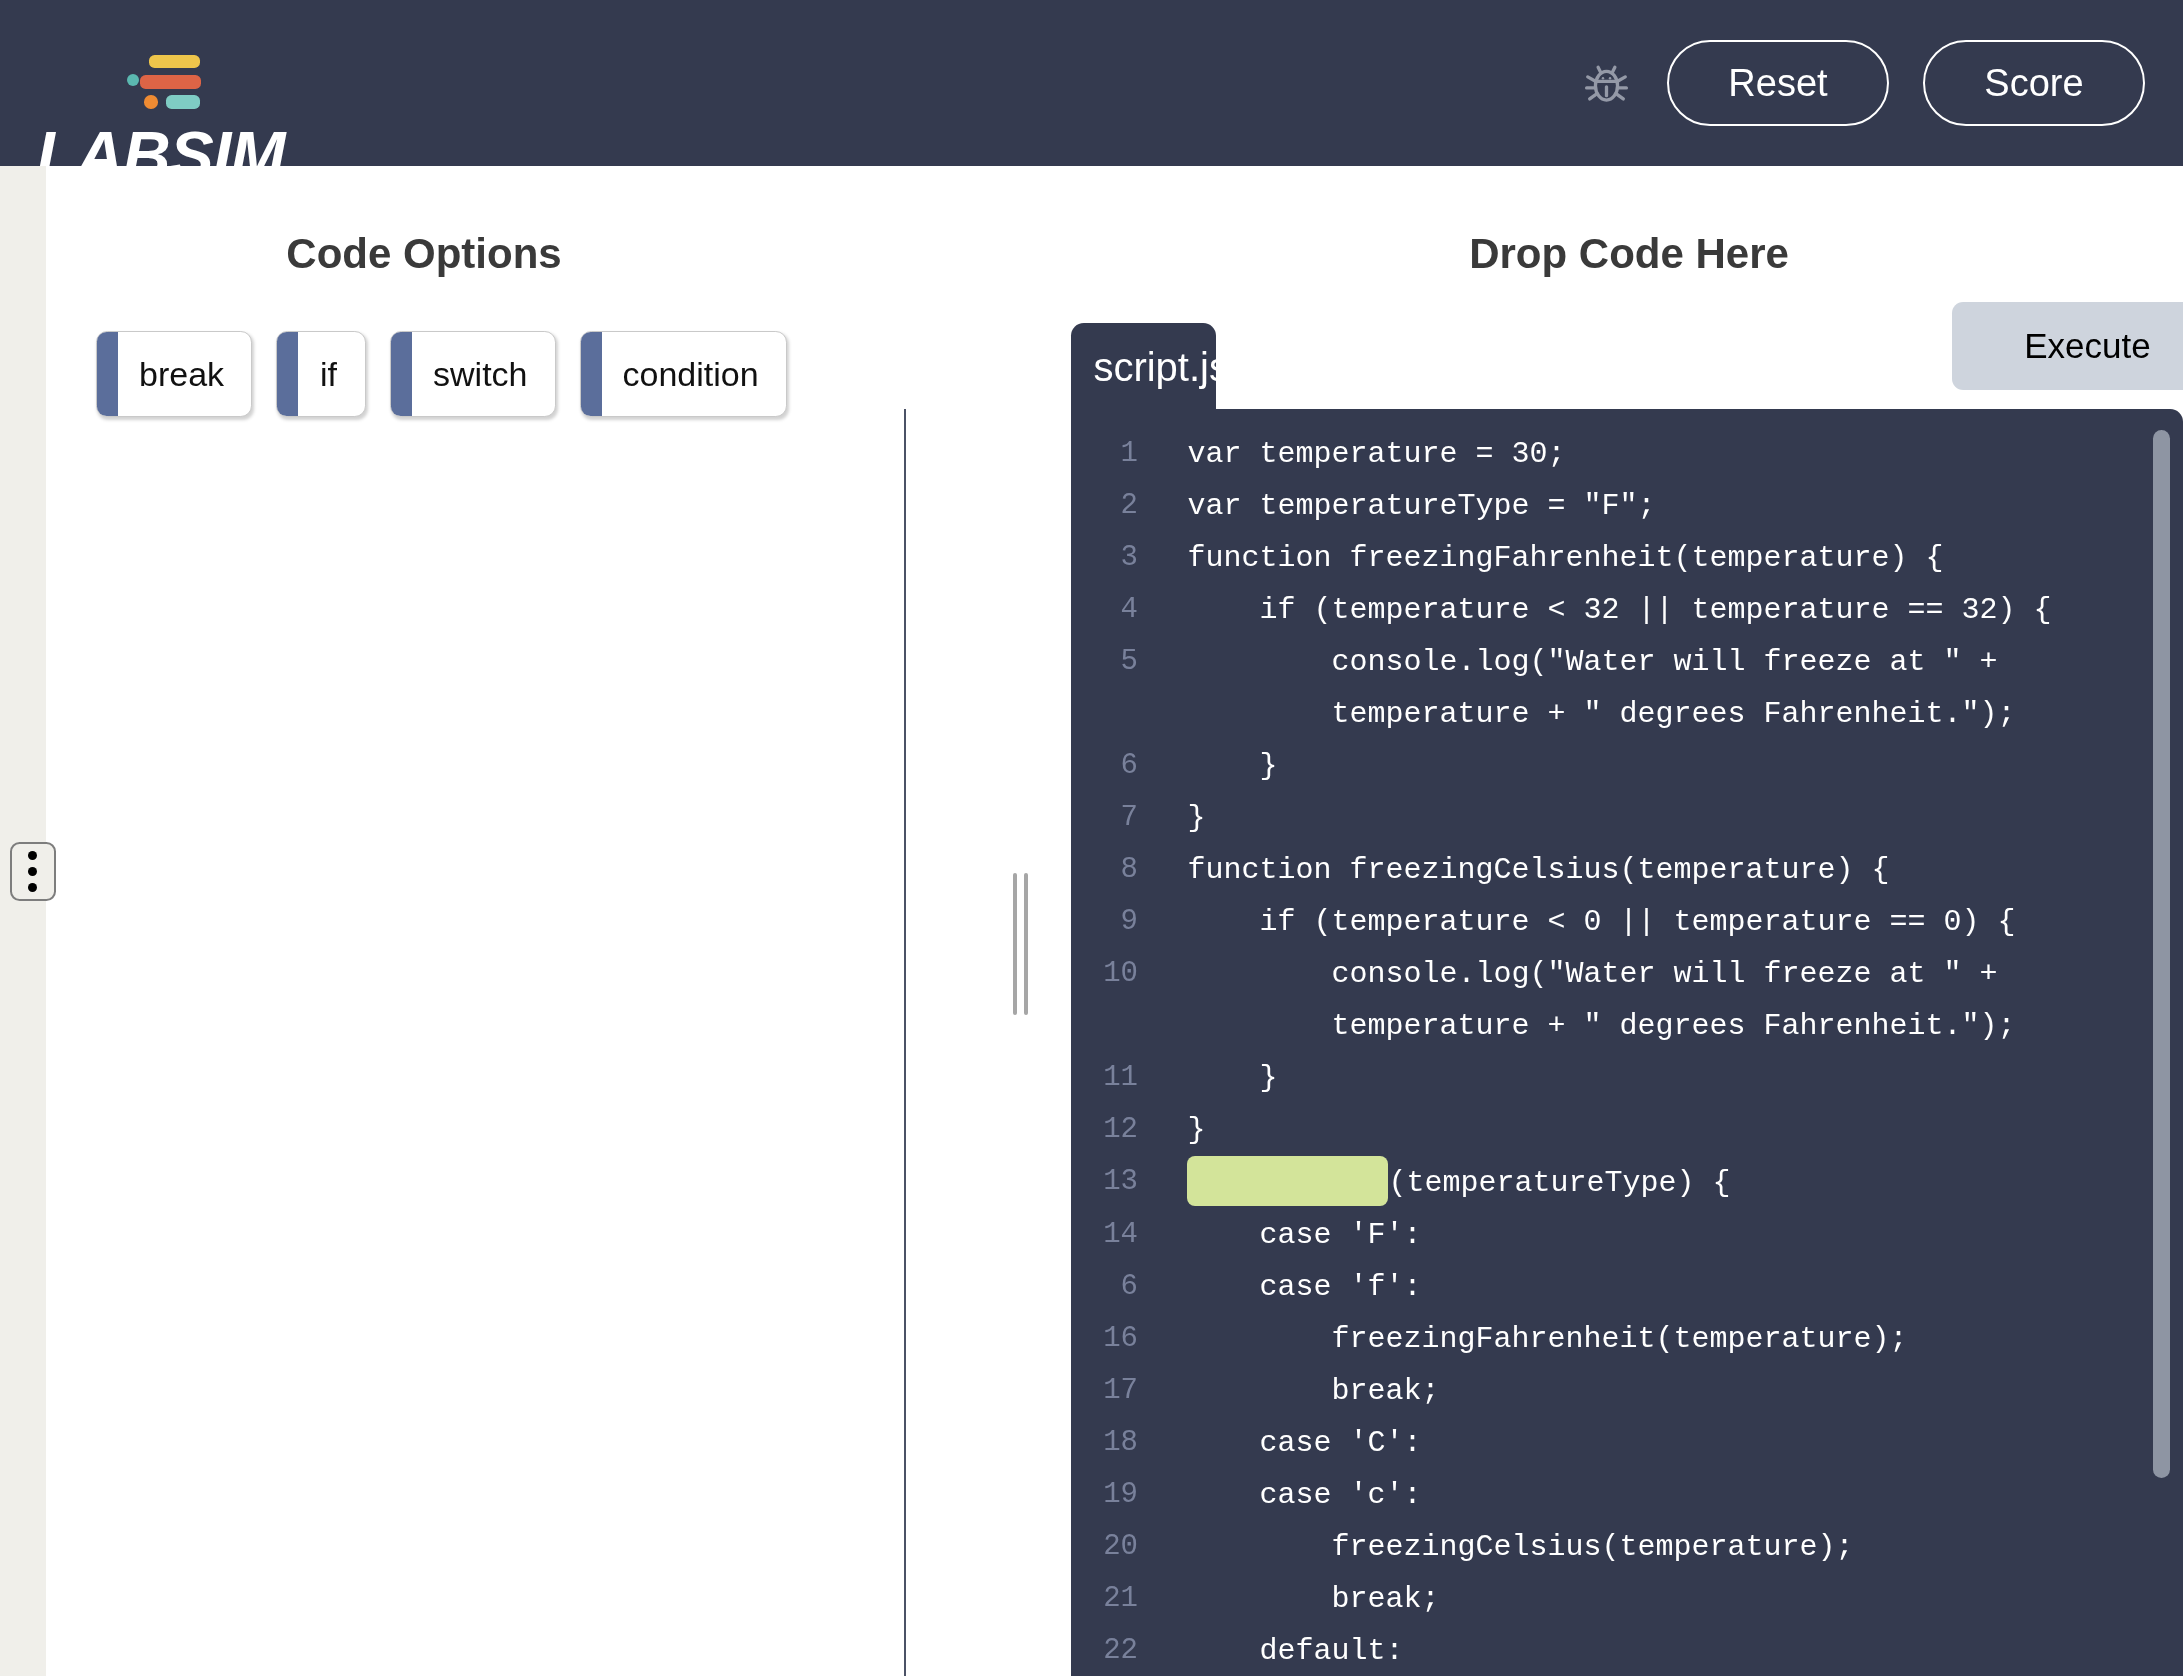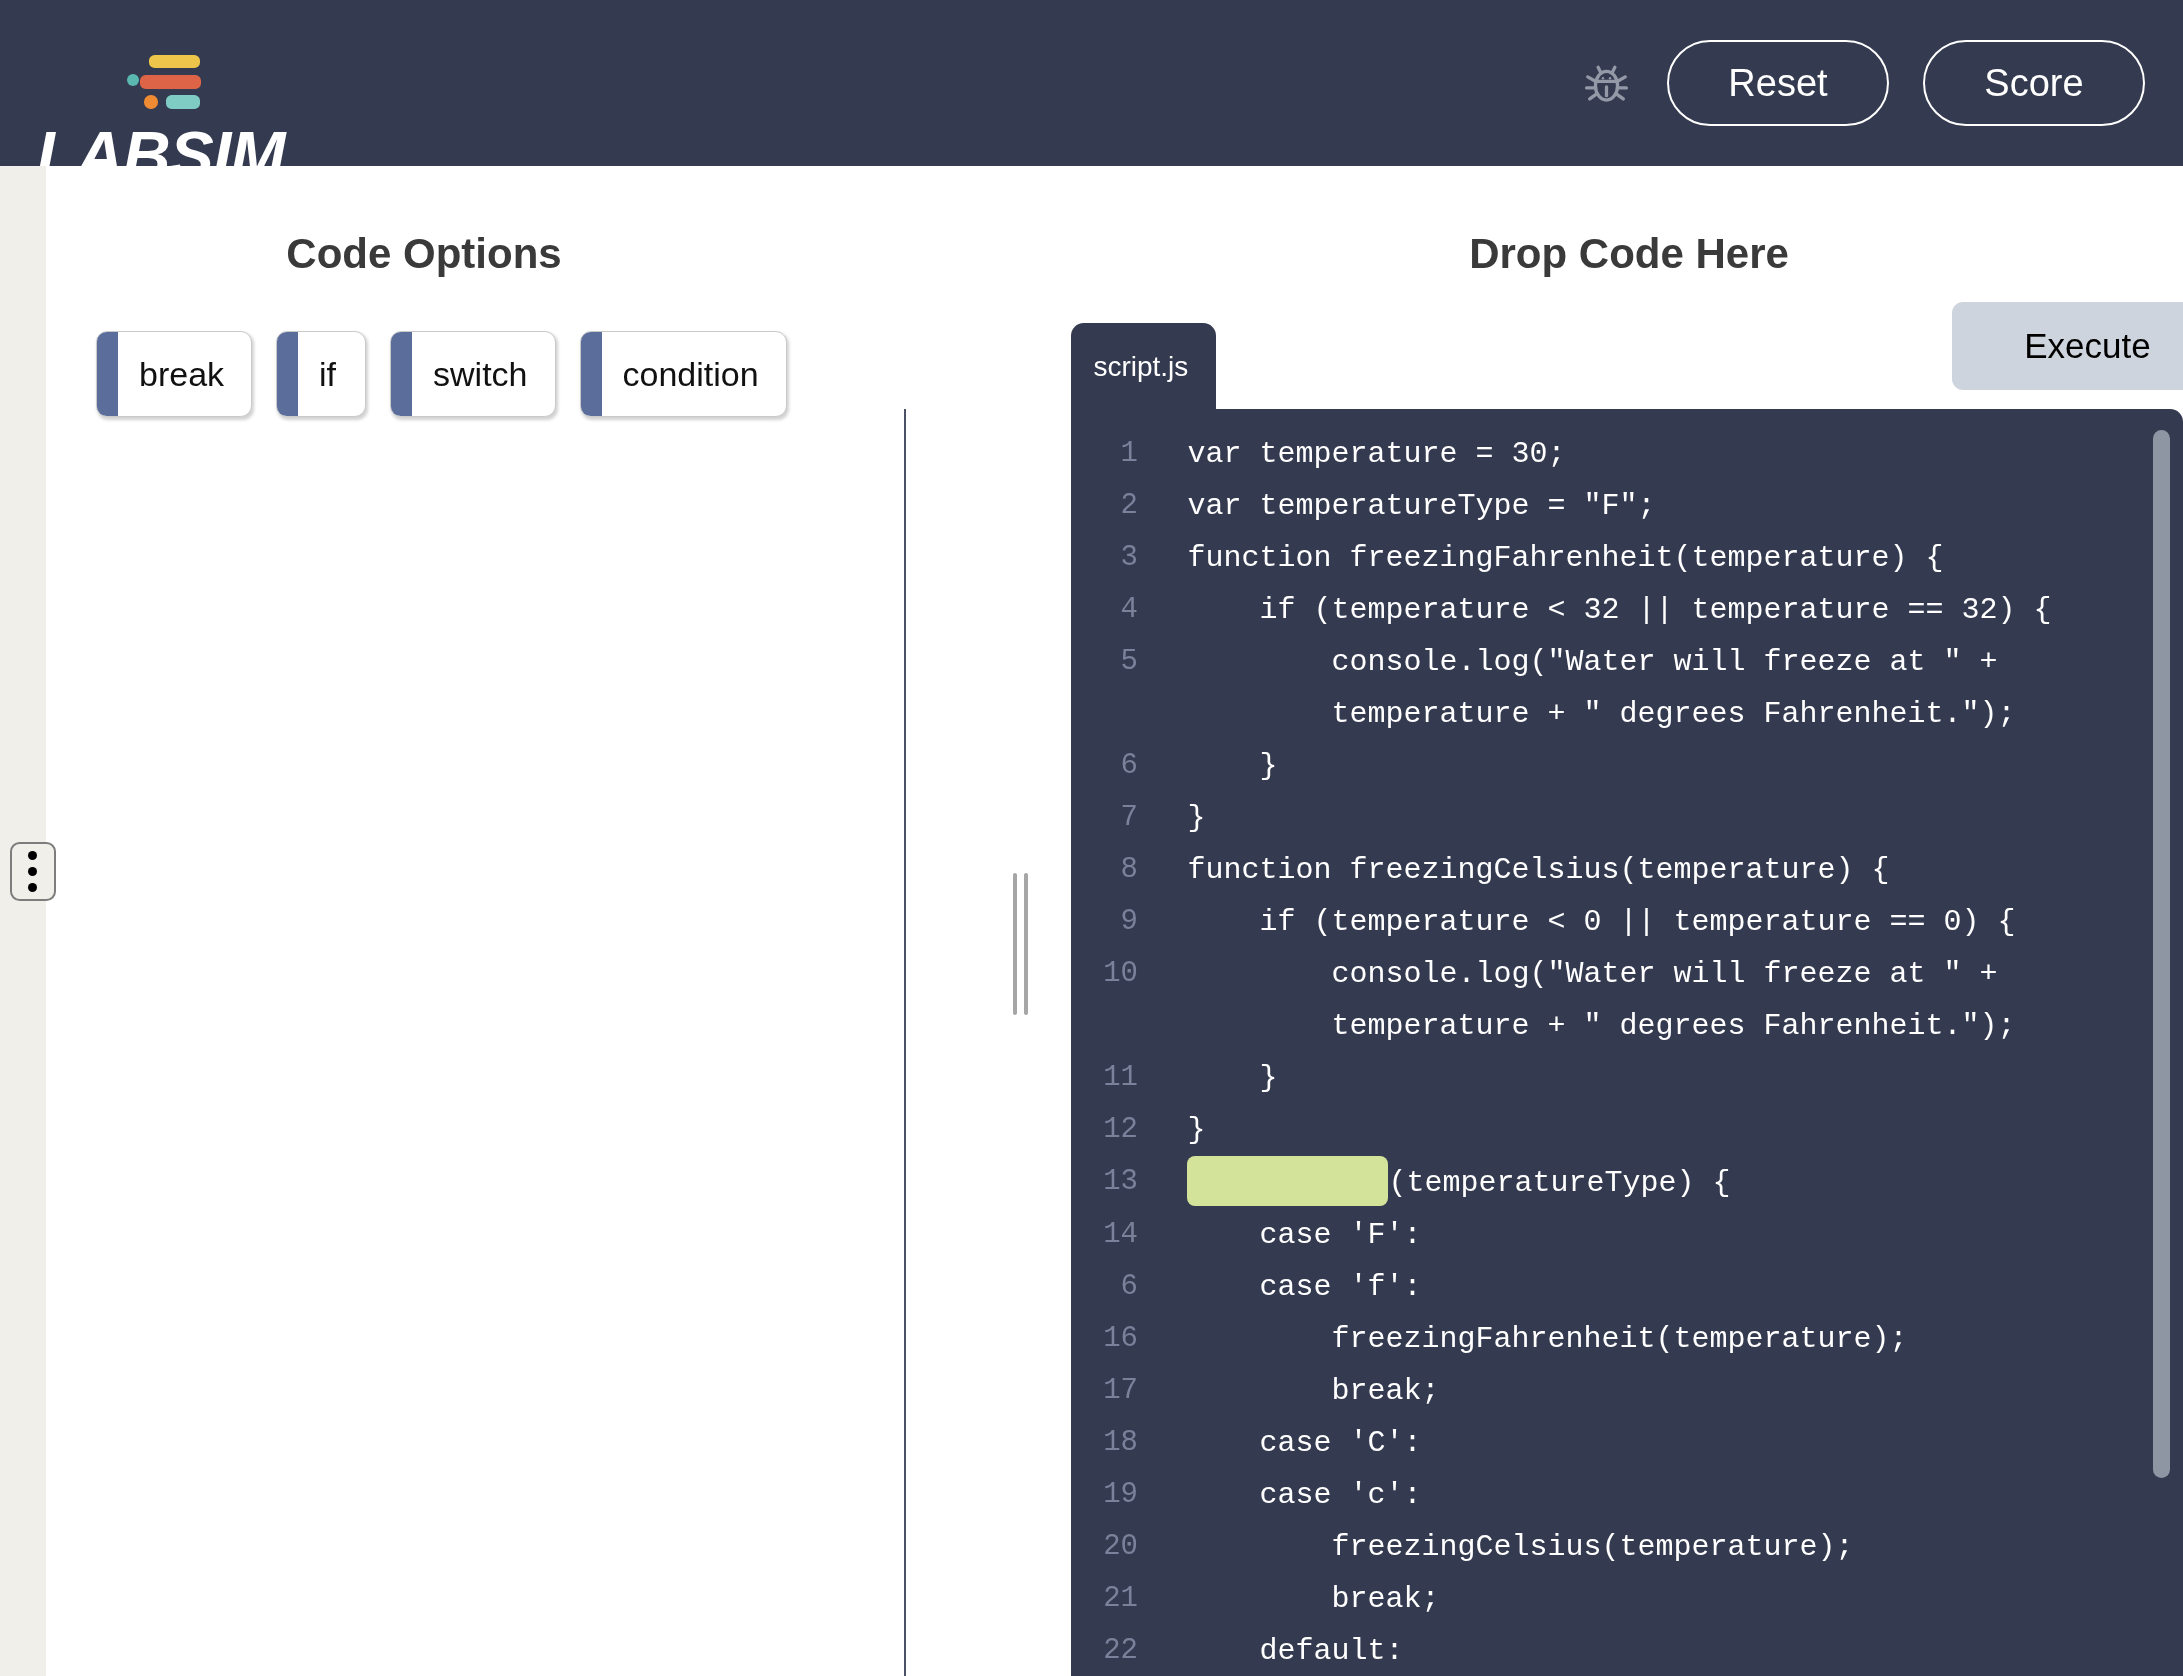--- a/index.html
+++ b/index.html
@@ -84,21 +84,21 @@
     position: absolute; left: 96px; top: 331px;
     display: flex; align-items: flex-start; gap: 24px;
   }
   .chip {
     position: relative; height: 86px;
     min-width: 90px;
     background: #ffffff;
     border: 1.6px solid #c9c9c9;
     border-radius: 11.2px;
     box-shadow: 1.6px 2.4px 3.2px rgba(0,0,0,.18);
-    display: flex; align-items: center; justify-content: flex-start;
+    display: flex; align-items: center; justify-content: center;
     padding: 0 27px 0 42px;
     cursor: grab;
   }
   .chip::before {
     content: ""; position: absolute; left: 0; top: 0;
     width: 21px; height: 100%;
     background: #5b6e9b;
     border-radius: 9.6px 0 0 9.6px;
   }
   .chip span {
@@ -131,21 +131,21 @@
   .editor-tab {
     position: absolute; left: 1071px; top: 323px;
     width: 145px; height: 88px;
     background: #343a4f;
     border-radius: 12.8px 12.8px 0 0;
     display: flex; align-items: center;
     padding-left: 22.4px;
     cursor: pointer;
   }
   .editor-tab span {
-    color: #ffffff; font-size: 28px;
+    color: #ffffff; font-size: 40px;
     font-family: "Liberation Sans", sans-serif;
   }
 
   
   .editor {
     position: absolute; left: 1071px; top: 409px;
     width: 1112px; height: 1267px;
     background: #343a4f;
     border-radius: 0 12.8px 0 0;
     overflow: hidden;

